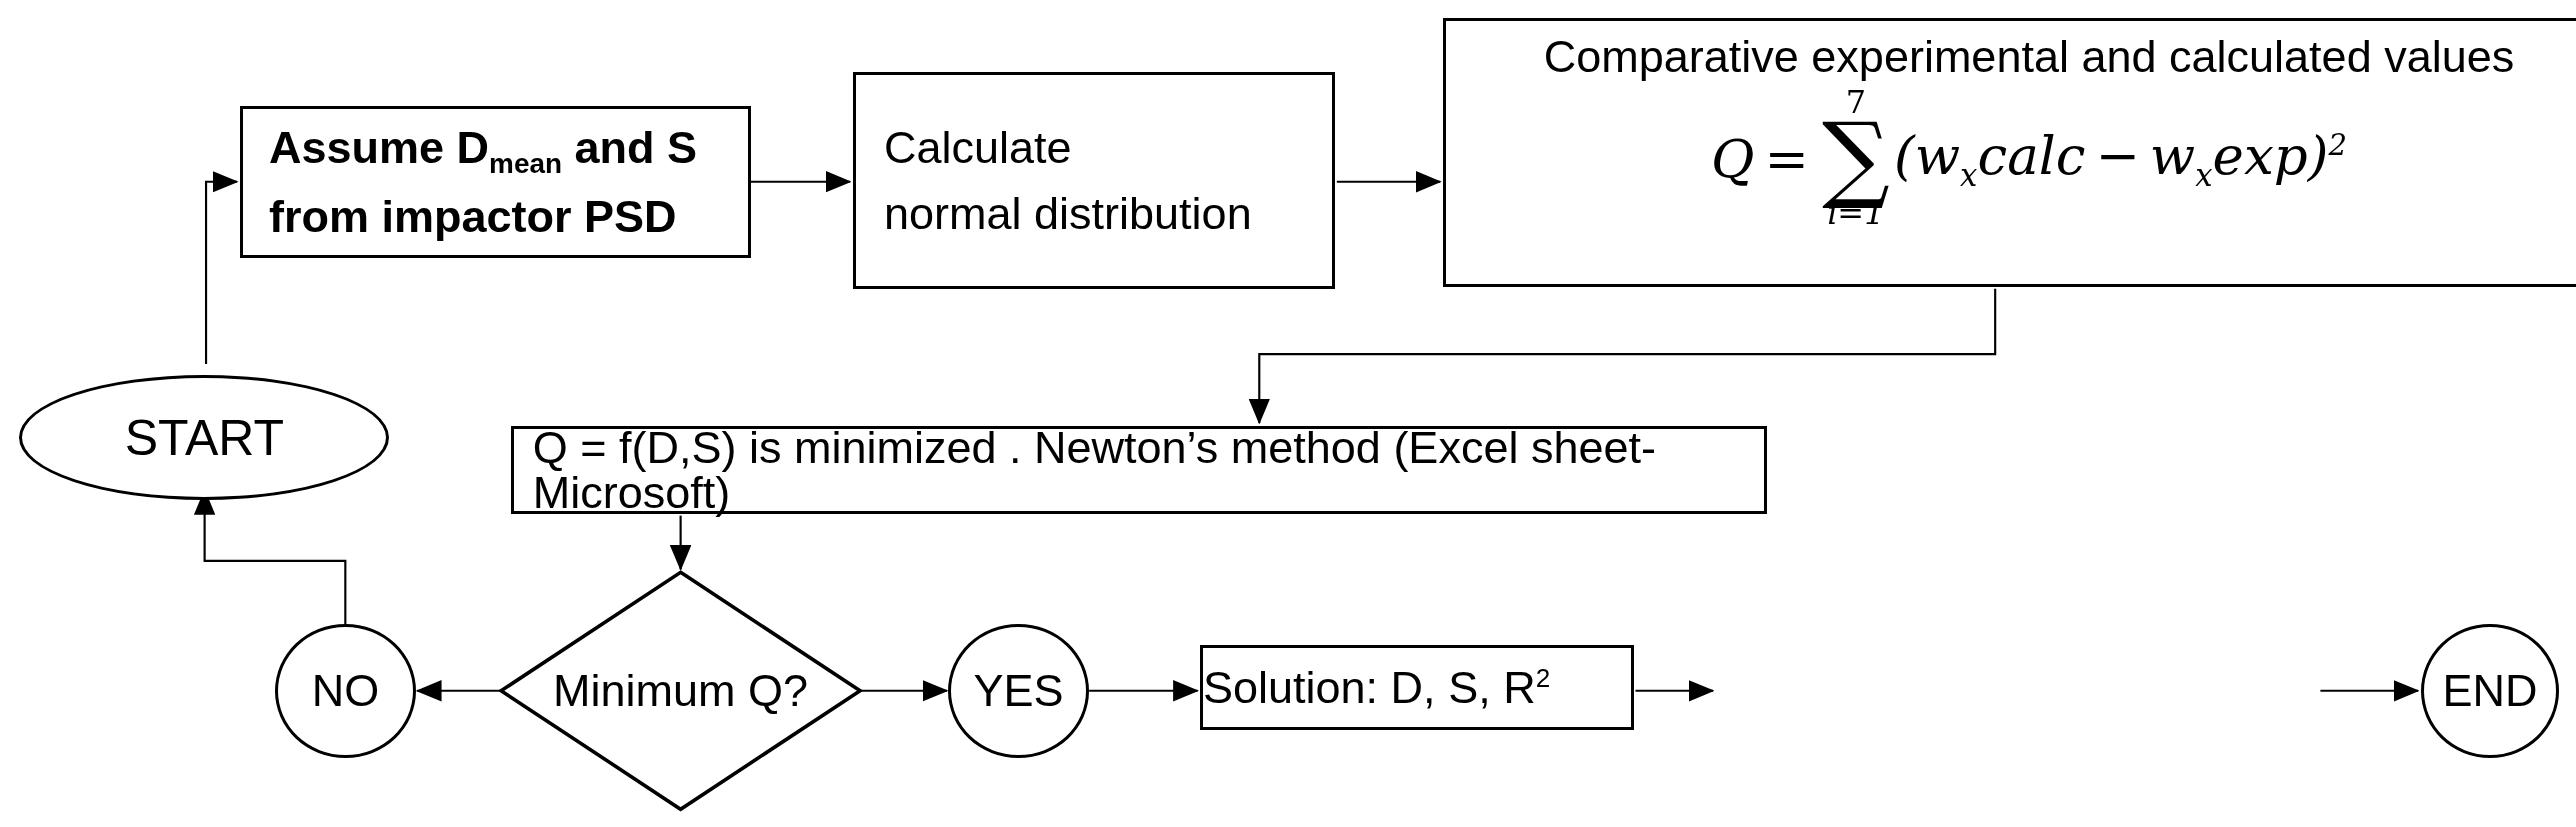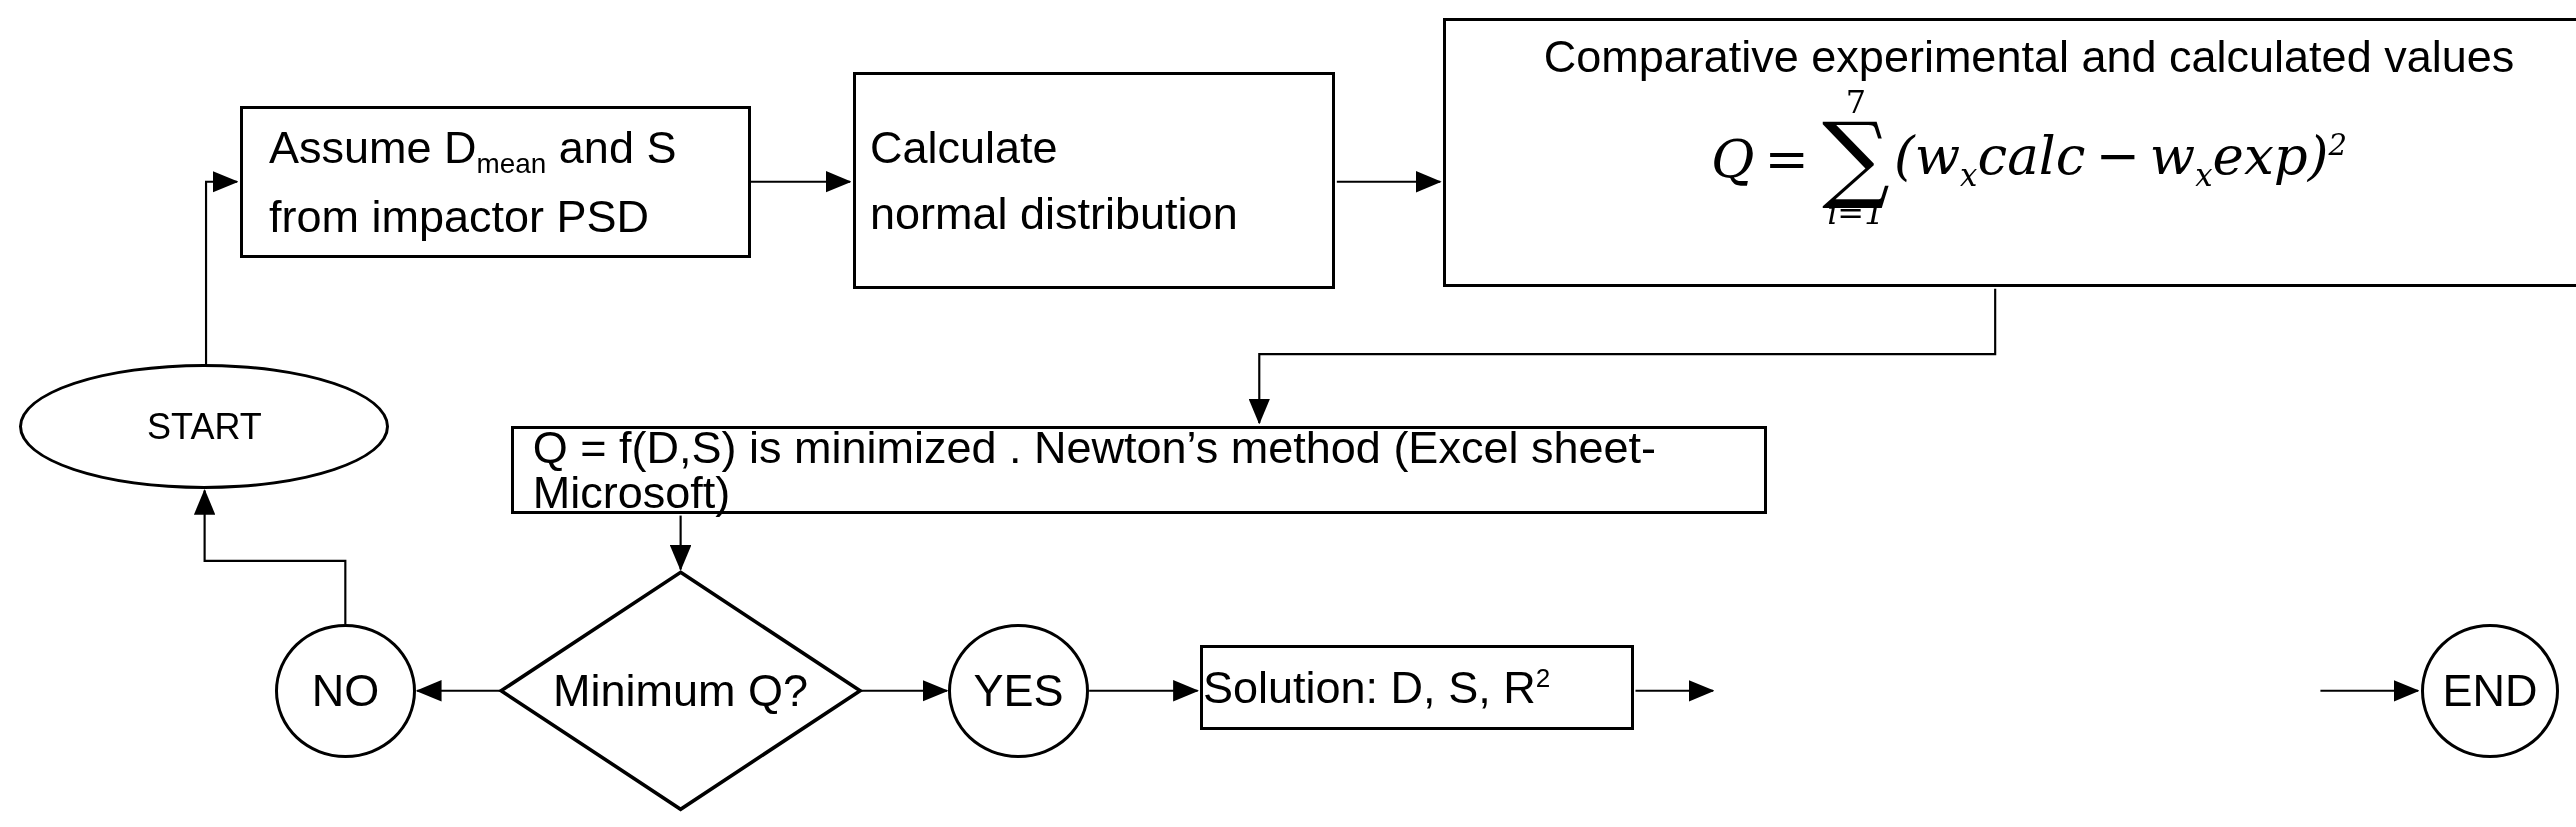--- a/index.html
+++ b/index.html
@@ -49,23 +49,23 @@
     text-align: center;
   }
   .box-text {
     font-size: 45px;
     line-height: 1.45;
   }
   sub { font-size: 0.62em; }
   sup { font-size: 0.58em; }
 
   
-  #start-node   { left: 19.4px;   top: 364px; width: 370px; height: 125px; font-size: 36px; }
-  #assume-box   { left: 240px;  top: 106px; width: 511px; height: 152px; padding-left: 26px; line-height: 1.42; }
-  #calc-box     { left: 853px; top: 72px; width: 482px; height: 217px; padding-left: 14px; line-height: 1.48; }
+  #start-node   { left: 19.4px;   top: 375px; width: 370px; height: 125px; font-size: 50px; }
+  #assume-box   { left: 240px;  top: 106px; width: 511px; height: 152px; padding-left: 26px; line-height: 1.42; font-weight: bold; }
+  #calc-box     { left: 853px; top: 72px; width: 482px; height: 217px; padding-left: 28px; line-height: 1.48; }
   #comp-box     { left: 1443px; top: 18px;  width: 1154px; height: 269px; justify-content: flex-start; padding-top: 10px; padding-left: 18px; }
   #comp-box .comp-title { font-size: 45px; text-align: center; width: 100%; }
   #min-box      { left: 511px;  top: 426px; width: 1256px; height: 88px; padding-left: 18.7px; }
   #solution-box { left: 1200px; top: 645px; width: 434px; height: 85px; }
   #calcw-box    { left: 1716px; top: 611px; width: 603px; height: 151px; padding-left: 24.4px; line-height: 1.5; }
   #no-node      { left: 275px;  top: 624px; width: 141px; height: 134px; }
   #yes-node     { left: 948px; top: 624px; width: 141px; height: 134px; justify-content: center; }
   #end-node     { left: 2421px; top: 624px; width: 138px; height: 134px; }
   #decision-label {
     position: absolute;

